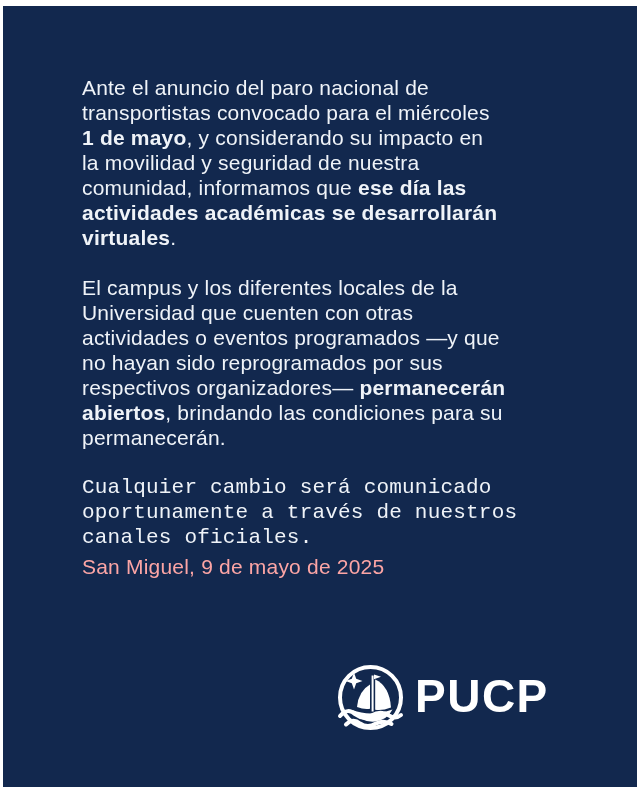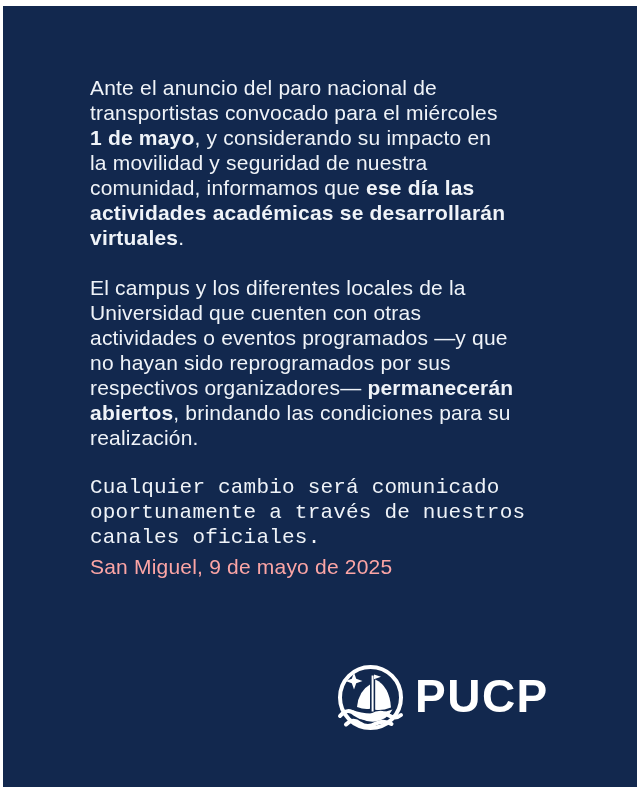--- a/index.html
+++ b/index.html
@@ -24,21 +24,21 @@
   .card {
     position: absolute;
     left: 3px;
     top: 6px;
     right: 3px;
     bottom: 13px;
     background: #12284E;
   }
   .content {
     position: absolute;
-    left: 87px;
+    left: 79px;
     top: 69px;
     width: 500px;
     color: #EFF3F8;
     font-size: 21px;
     line-height: 25px;
     letter-spacing: 0.2px;
   }
   .para {
     margin: 0 0 25px 0;
   }
@@ -96,21 +96,21 @@
           <div class="line"><span class="seg-bold">actividades académicas se desarrollarán</span></div>
           <div class="line"><span class="seg-bold">virtuales</span><span class="seg">.</span></div>
         </div>
       <div class="para">
           <div class="line"><span class="seg">El campus y los diferentes locales de la</span></div>
           <div class="line"><span class="seg">Universidad que cuenten con otras</span></div>
           <div class="line"><span class="seg">actividades o eventos programados —y que</span></div>
           <div class="line"><span class="seg">no hayan sido reprogramados por sus</span></div>
           <div class="line"><span class="seg">respectivos organizadores— </span><span class="seg-bold">permanecerán</span></div>
           <div class="line"><span class="seg-bold">abiertos</span><span class="seg">, brindando las condiciones para su</span></div>
-          <div class="line"><span class="seg">realización.</span></div>
+          <div class="line"><span class="seg">permanecerán.</span></div>
         </div>
       <div class="para">
           <div class="line"><span class="seg">Cualquier cambio será comunicado</span></div>
           <div class="line"><span class="seg">oportunamente a través de nuestros</span></div>
           <div class="line"><span class="seg">canales oficiales.</span></div>
         </div>
       <div class="dateline">San Miguel, 9 de mayo de 2025</div>
     </div>
 
     <div class="logo-row">

